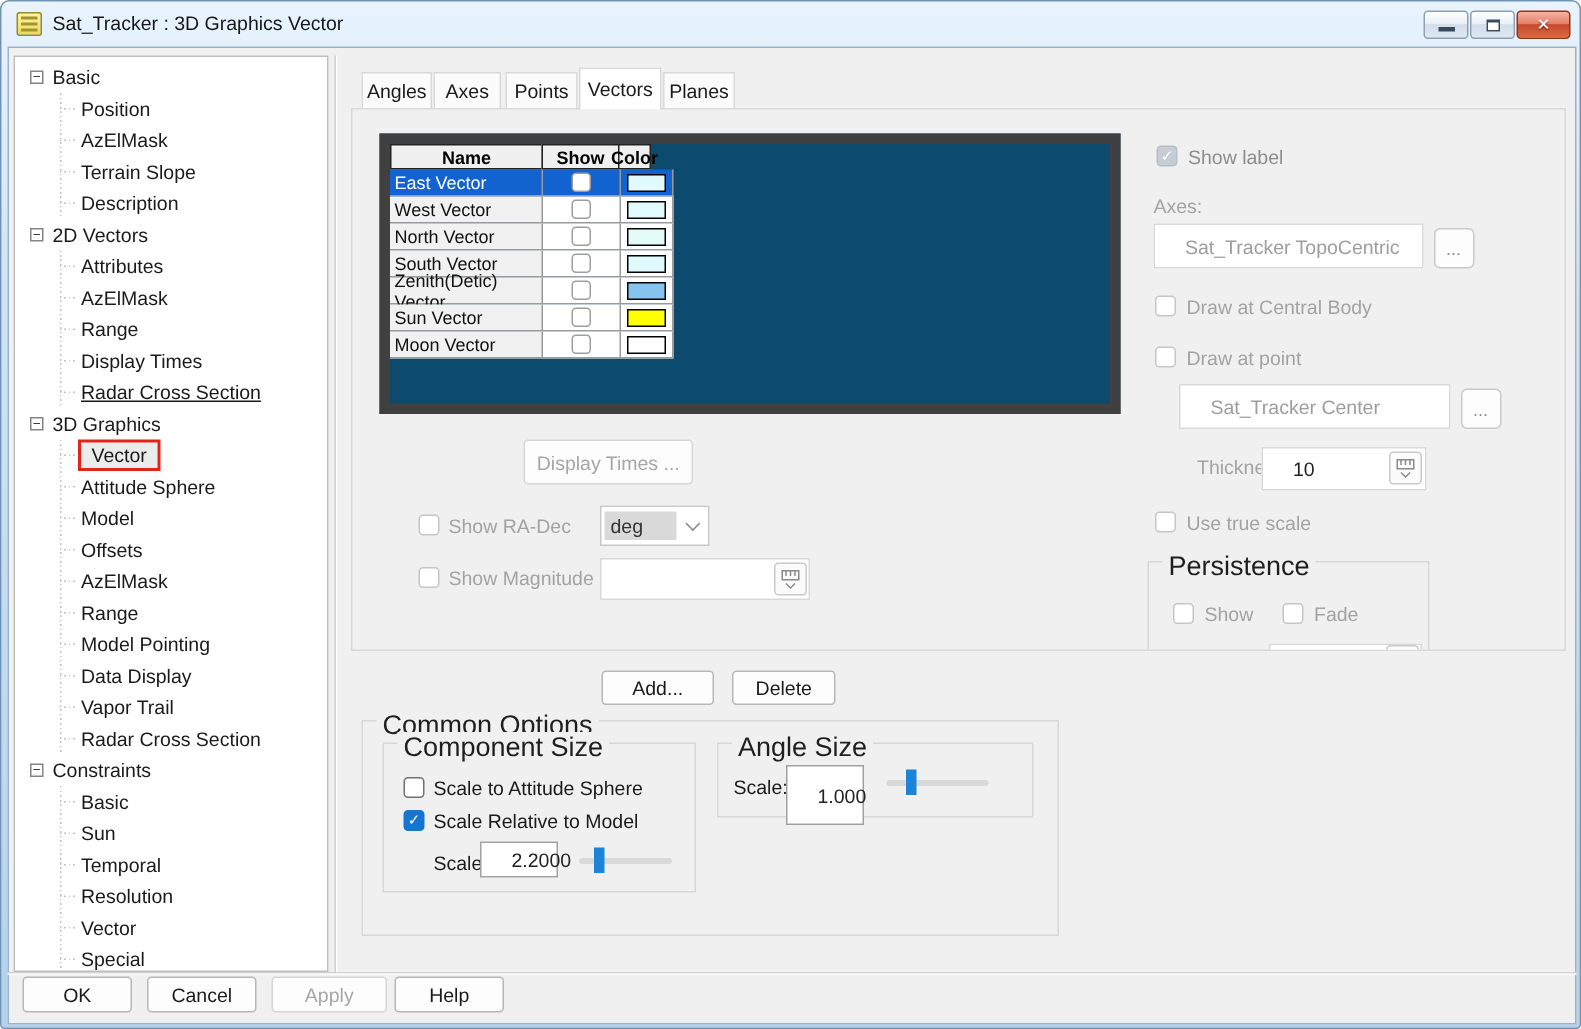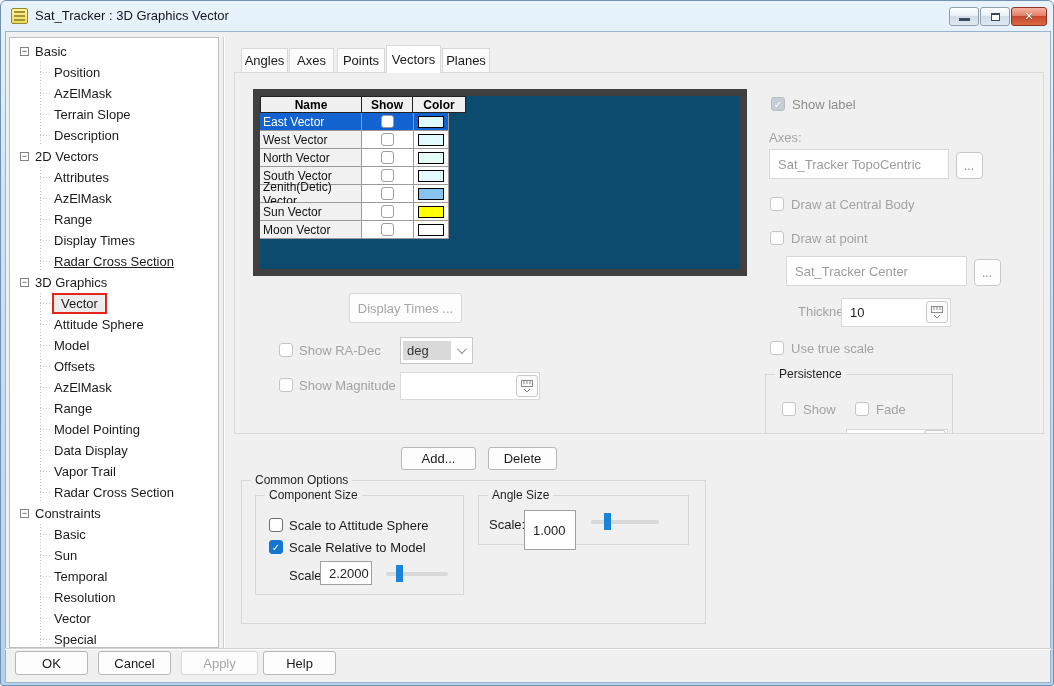--- a/index.html
+++ b/index.html
@@ -69,35 +69,35 @@
   .swatch{ width:26px; height:12px; border:1px solid #000; }
   
   .cb{ width:14px; height:14px; border:1px solid #9a9a9a; border-radius:3px; background:#fff;
     display:inline-block; flex:0 0 auto; text-align:center; font-size:10px; line-height:13px; color:transparent; }
   .cb.dis{ border-color:#c6c6c6; }
   .cb.checked-blue{ background:#1576d2; border-color:#1576d2; color:#fff; }
   .cb.checked-dis{ background:#c6cdd4; border-color:#b7bec5; color:#fff; }
   .glabel{ font-size:13px; color:#a3a3a3; }
   .dlabel{ font-size:13px; color:#1a1a1a; }
   .field{ background:#fff; border:1px solid #d9d9d9; font-size:13px; color:#9d9d9d;
-    display:flex; align-items:center; padding-left:8px; }
+    display:flex; align-items:center; padding-left:20px; }
   .field.dark{ color:#222; }
   .btn{ background:#fdfdfd; border:1px solid #b7b7b7; border-radius:3px; font-size:13px; color:#1a1a1a;
     display:flex; align-items:center; justify-content:center; }
   .btn.soft{ border-color:#d6d6d6; color:#a6a6a6; }
   .browse{ width:27px; height:27px; border:1px solid #c9c9c9; border-radius:4px; background:#fdfdfd;
     color:#8f8f8f; font-size:12px; display:flex; align-items:center; justify-content:flex-start; padding-left:7px; }
   .popup-btn{ width:22px; height:22px; border:1px solid #c9c9c9; border-radius:3px; background:#fbfbfb;
     display:flex; align-items:center; justify-content:center; }
   .combo{ background:#fff; border:1px solid #c9c9c9; display:flex; align-items:center; position:relative; }
   .combo .sel{ background:#d9d9d9; color:#333; font-size:13px; padding:2px 4px; margin-left:2px; width:48px; }
   .chev{ position:absolute; right:8px; top:9px; width:7px; height:7px; border-right:1px solid #8a8a8a;
     border-bottom:1px solid #8a8a8a; transform:rotate(45deg) translateY(-2px); }
   .groupbox{ position:absolute; border:1px solid #d7d7d7; }
-  .groupbox>.legend{ position:absolute; top:-8px; left:9px; background:#f0f0f0; padding:0 4px; font-size:12px; color:#1f1f1f; white-space:nowrap; }
+  .groupbox>.legend{ position:absolute; top:-8px; left:9px; background:#f0f0f0; padding:0 4px; font-size:18px; color:#1f1f1f; white-space:nowrap; }
   .slider-track{ position:absolute; height:4px; background:#d9d9d9; border-radius:2px; }
   .slider-thumb{ position:absolute; width:7px; height:17px; background:#1c84d8; }
   .hdiv{ position:absolute; left:4px; top:647px; width:1046px; height:2px;
     border-top:1px solid #d2d2d2; border-bottom:1px solid #fbfbfb; }
 </style>
 </head>
 <body>
 
 <div class="window">
 
@@ -231,21 +231,21 @@
   <div class="tab" style="left:441px;width:48px;">
       <span>Planes</span>
     </div>
 
   <div class="tab-panel">
 
     <div class="vtable" id="vector-table">
         <div class="t-head">
           <div class="t-hcell" style="width: 102px;">Name</div>
           <div class="t-hcell" style="width: 52px;">Show</div>
-          <div class="t-hcell" style="width: 54px;">Color</div>
+          <div class="t-hcell" style="width: 22px;">Color</div>
         </div>
         <div class="t-row selected">
           <div class="t-cell t-name">East Vector</div>
           <div class="t-cell t-show">
             <span class="row-check"></span>
           </div>
           <div class="t-cell t-color">
             <span class="swatch" style="background: rgb(225, 250, 253);"></span>
           </div>
         </div>

